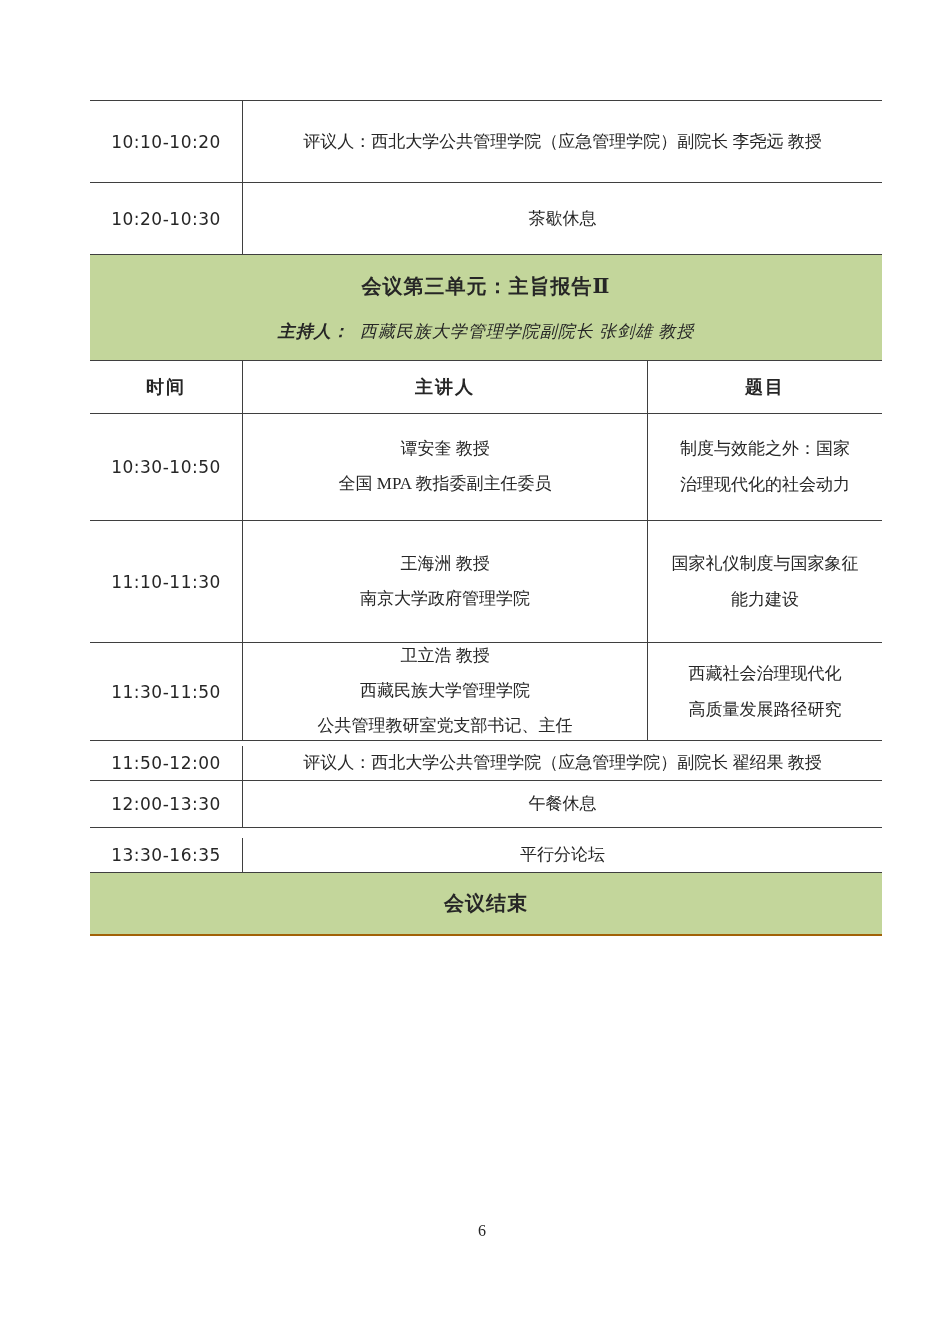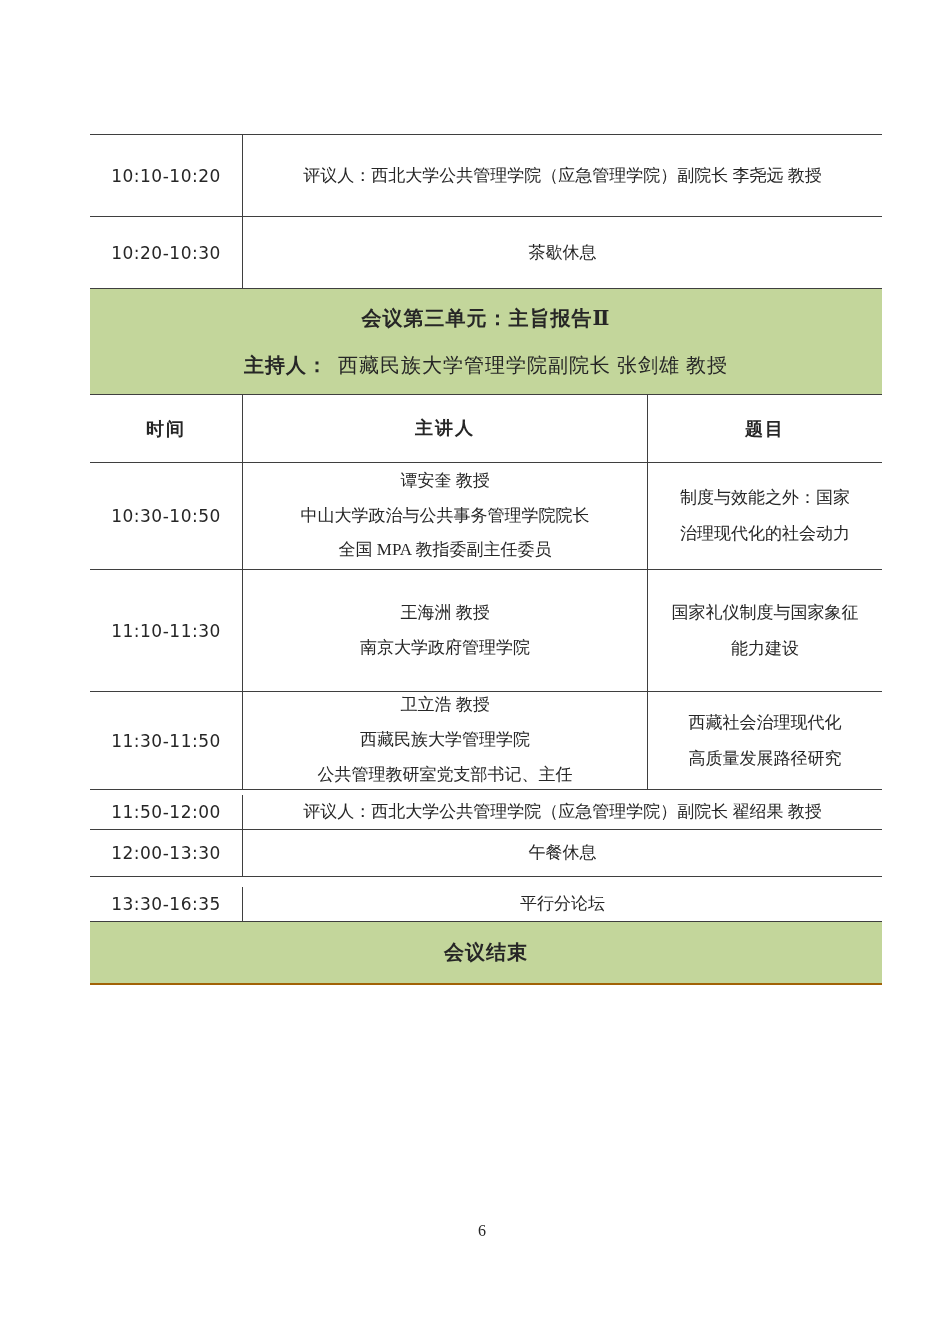--- a/index.html
+++ b/index.html
@@ -9,21 +9,21 @@
     position: relative;
     font-family: "Liberation Serif", "DejaVu Serif", serif;
     color: #262626;
   }
   .page {
     position: absolute; inset: 0;
     background: #ffffff;
   }
   .schedule {
     position: absolute;
-    left: 90px; top: 134px;
+    left: 90px; top: 100px;
     width: 792px;
     border-top: 1px solid #3f3f3f;
   }
   .row {
     display: flex;
     border-bottom: 1px solid #3f3f3f;
     align-items: stretch;
   }
   .cell {
     display: flex;
@@ -69,25 +69,25 @@
     justify-content: center;
     text-align: center;
   }
   .banner.session { height: 106px; gap: 20px; }
   .banner.end { height: 63px; border-bottom: 2px solid #a16207; }
   .banner-title {
     font-weight: bold;
     font-size: 20px;
     letter-spacing: 1px;
   }
-  .banner-host { font-size: 20px; letter-spacing: 1px; }
+  .banner-host { font-size: 17px; letter-spacing: 1px; font-style: italic; }
   .banner-host .host-label { font-weight: bold; margin-right: 10px; }
   .h-r1 { height: 82px; }
   .h-r2 { height: 72px; }
-  .h-header { height: 68px; }
+  .h-header { height: 53px; }
   .h-t1 { height: 107px; }
   .h-t2 { height: 122px; }
   .h-t3 { height: 98px; }
   .h-r3 { height: 40px; align-items: flex-end; }
   .h-r4 { height: 47px; }
   .h-r5 { height: 45px; align-items: flex-end; }
   .pn {
     position: absolute;
     left: 472px; top: 1222px;
     width: 20px; text-align: center;
@@ -120,21 +120,20 @@
     <div class="row h-header header-row">
       <div class="cell time-col">时间</div>
       <div class="cell speaker-col">主讲人</div>
       <div class="cell topic-col">题目</div>
     </div>
 
     <div class="row h-t1">
       <div class="cell time-col">10:30-10:50</div>
       <div class="cell speaker-col">
         <div>谭安奎 教授</div>
-        <div>中山大学政治与公共事务管理学院院长</div>
         <div>全国 MPA 教指委副主任委员</div>
       </div>
       <div class="cell topic-col">
         <div>制度与效能之外：国家</div>
         <div>治理现代化的社会动力</div>
       </div>
     </div>
 
     <div class="row h-t2">
       <div class="cell time-col">11:10-11:30</div>

